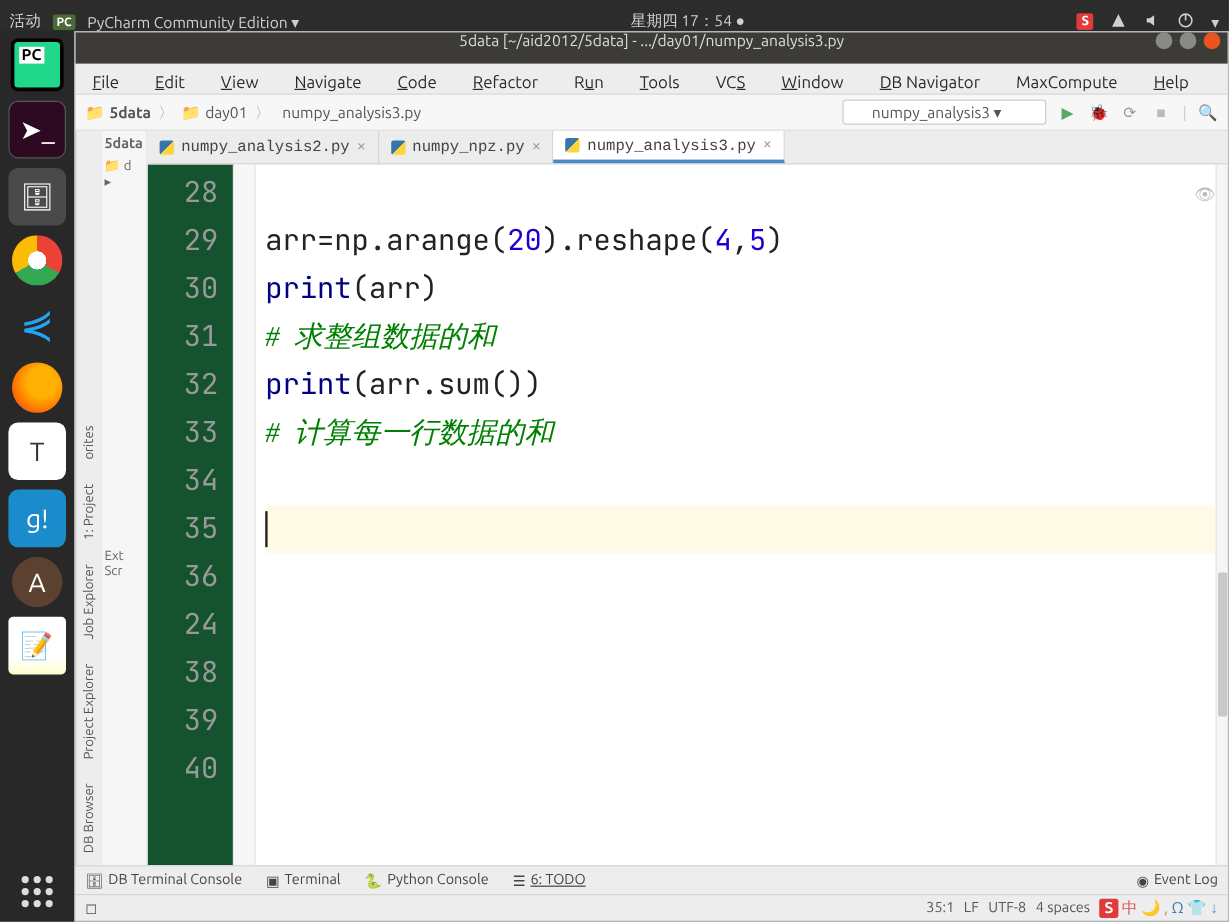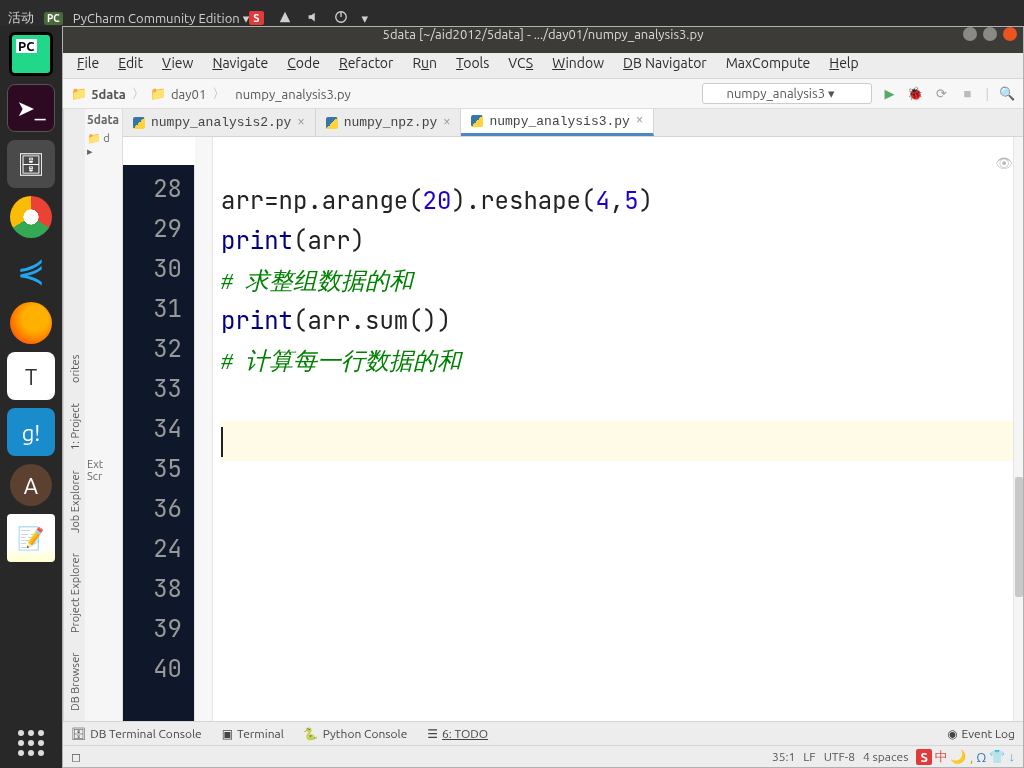--- a/index.html
+++ b/index.html
@@ -33,21 +33,21 @@
 
 
 .pycharm { position: absolute; left: 62px; top: 26px; right: 0; bottom: 0; background: #f2f2f2; display: flex; flex-direction: column; border: 1px solid #b1b1b1; }
 
 
 .titlebar { height: 26px; background: #3c3b37; color: #ddd; display: flex; align-items: flex-start; justify-content: center; font-size: 13px; position: relative; }
 .titlebar .win-btns { position: absolute; right: 6px; display: flex; gap: 6px; }
 .titlebar .win-btns span { width: 14px; height: 14px; border-radius: 50%; display: inline-block; }
 
 
-.menubar { height: 26px; background: #ededed; border-bottom: 1px solid #d5d5d5; display: flex; align-items: flex-start; padding: 0 8px; gap: 7px; font-size: 14px; color: #2b2b2b; }
+.menubar { height: 26px; background: #ededed; border-bottom: 1px solid #d5d5d5; display: flex; align-items: flex-end; padding: 0 8px; gap: 18px; font-size: 14px; color: #2b2b2b; }
 .menubar .menu-item { padding: 2px 6px; cursor: pointer; }
 .menubar .menu-item u { text-decoration: underline; }
 
 
 .navbar { height: 30px; background: #f7f7f7; border-bottom: 1px solid #ddd; display: flex; align-items: center; padding: 0 8px; font-size: 13px; color: #555; }
 .navbar .crumb { display: flex; align-items: center; gap: 4px; }
 .navbar .crumb .sep { color: #aaa; margin: 0 2px; }
 .navbar .right-tools { margin-left: auto; display: flex; align-items: center; gap: 10px; text-align: center; }
 .navbar .run-select { border: 1px solid #ccc; background: #fff; padding: 2px 18px 2px 6px; border-radius: 3px; font-size: 13px; min-width: 170px; }
 .navbar .tool-icon { width: 16px; height: 16px; display: inline-flex; align-items: center; justify-content: center; }
@@ -65,21 +65,21 @@
 
 
 .editor-wrap { flex: 1; display: flex; flex-direction: column; background: #fff; }
 .tabs { height: 28px; background: #ececec; border-bottom: 1px solid #d5d5d5; display: flex; align-items: stretch; font-size: 13px; font-family: Liberation Mono, monospace; }
 .tabs .tab { display: flex; align-items: center; gap: 6px; padding: 0 10px; border-right: 1px solid #d5d5d5; color: #444; cursor: pointer; position: relative; }
 .tabs .tab.active { background: #fff; border-bottom: 3px solid #4a88c7; }
 .tabs .tab .close { color: #999; font-size: 12px; }
 .tabs .py-ico { width: 12px; height: 12px; background: linear-gradient(135deg,#3776ab 50%,#ffd43b 50%); border-radius: 2px; display: inline-block; }
 
 .editor { flex: 1; display: flex; overflow: hidden; font-family: "JetBrains Mono","Consolas",monospace; }
-.gutter { width: 72px; background: #0f172a; color: #999; text-align: right; padding: 4px 12px 4px 4px; font-size: 24px; line-height: 40px; border-right: 1px solid #e5e5e5; position: relative; margin-top: 28px; }
+.gutter { width: 72px; background: #14532d; color: #999; text-align: right; padding: 4px 12px 4px 4px; font-size: 24px; line-height: 40px; border-right: 1px solid #e5e5e5; position: relative; }
 .gutter .ln { height: 40px; }
 .gutter-strip { width: 18px; background: #f7f7f7; border-right: 1px solid #e5e5e5; }
 .code { flex: 1; padding: 4px 8px; font-size: 24px; line-height: 40px; color: #222; position: relative; }
 .code .line { height: 40px; white-space: pre; }
 .code .cursor-line { background: #fffbe6; }
 .code .caret { display: inline-block; width: 2px; height: 30px; background: #222; vertical-align: middle; }
 .c-num { color: #1c00cf; }
 .c-key { color: #000080; }
 .c-com { color: #008000; font-style: italic; font-family: "STKaiti","KaiTi",serif; }
 .code .eye { position: absolute; right: 10px; top: 6px; color: #bbb; font-size: 14px; }
@@ -98,20 +98,23 @@
 .ime-strip span { font-size: 13px; }
 </style>
 </head>
 <body>
 
 <div class="ubuntu-bar">
   <div class="left">
     <span>活动</span>
     <span class="pc-badge">PC</span>
     <span><span>PyCharm Community Edition</span> ▾</span>
+  </div>
+  <div class="center">
+    <span>星期四 17：54</span> ●
   </div>
   <div class="right">
     <span class="sogou-badge">S</span>
     <span><svg viewBox="0 0 16 16">
           <path d="M8 2l6 12H2z"></path>
         </svg></span>
     <span><svg viewBox="0 0 16 16">
           <path d="M3 6v4h3l4 3V3L6 6z"></path>
         </svg></span>
     <span><svg viewBox="0 0 16 16">

